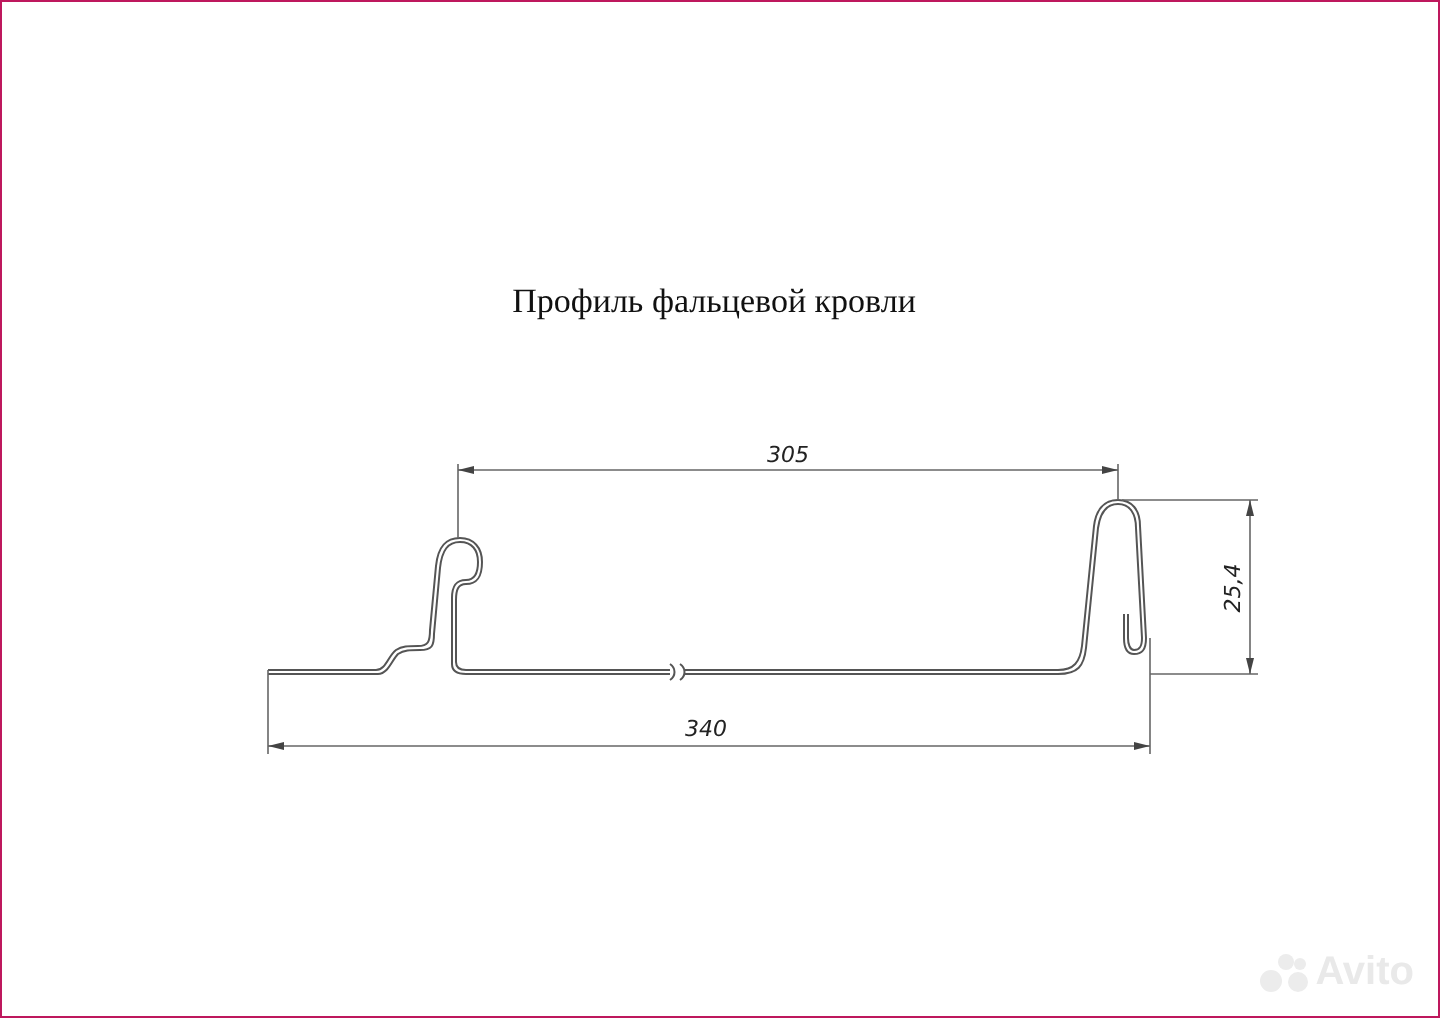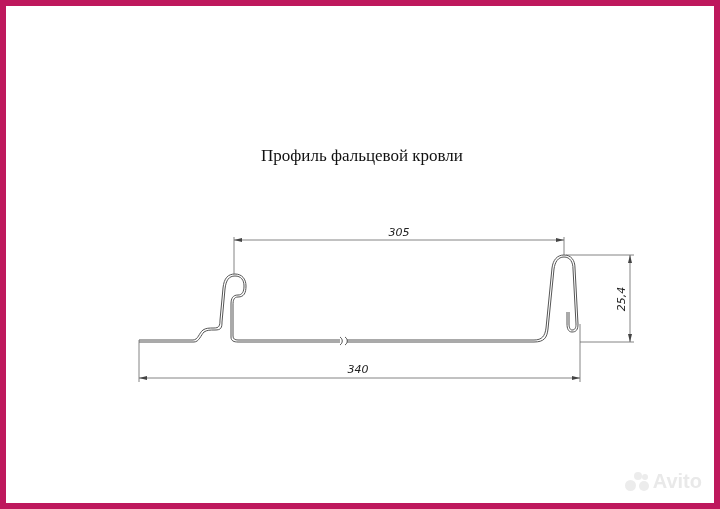--- a/index.html
+++ b/index.html
@@ -1,20 +1,20 @@
 <!DOCTYPE html>
 <html><head>
   <meta charset="utf-8">
   <style>
     html, body { margin: 0; padding: 0; background: #ffffff; }
     #canvas {
       position: relative;
       width: 720px; height: 509px;
       box-sizing: border-box;
-      border: 6px solid #be185d;
+      border: 1px solid #be185d;
       background: #ffffff;
       overflow: hidden;
     }
     #title {
       position: absolute;
       left: 0; top: 140px; width: 720px;
       text-align: center;
       font-family: "Liberation Serif", serif;
       font-size: 17px;
       color: #111111;

